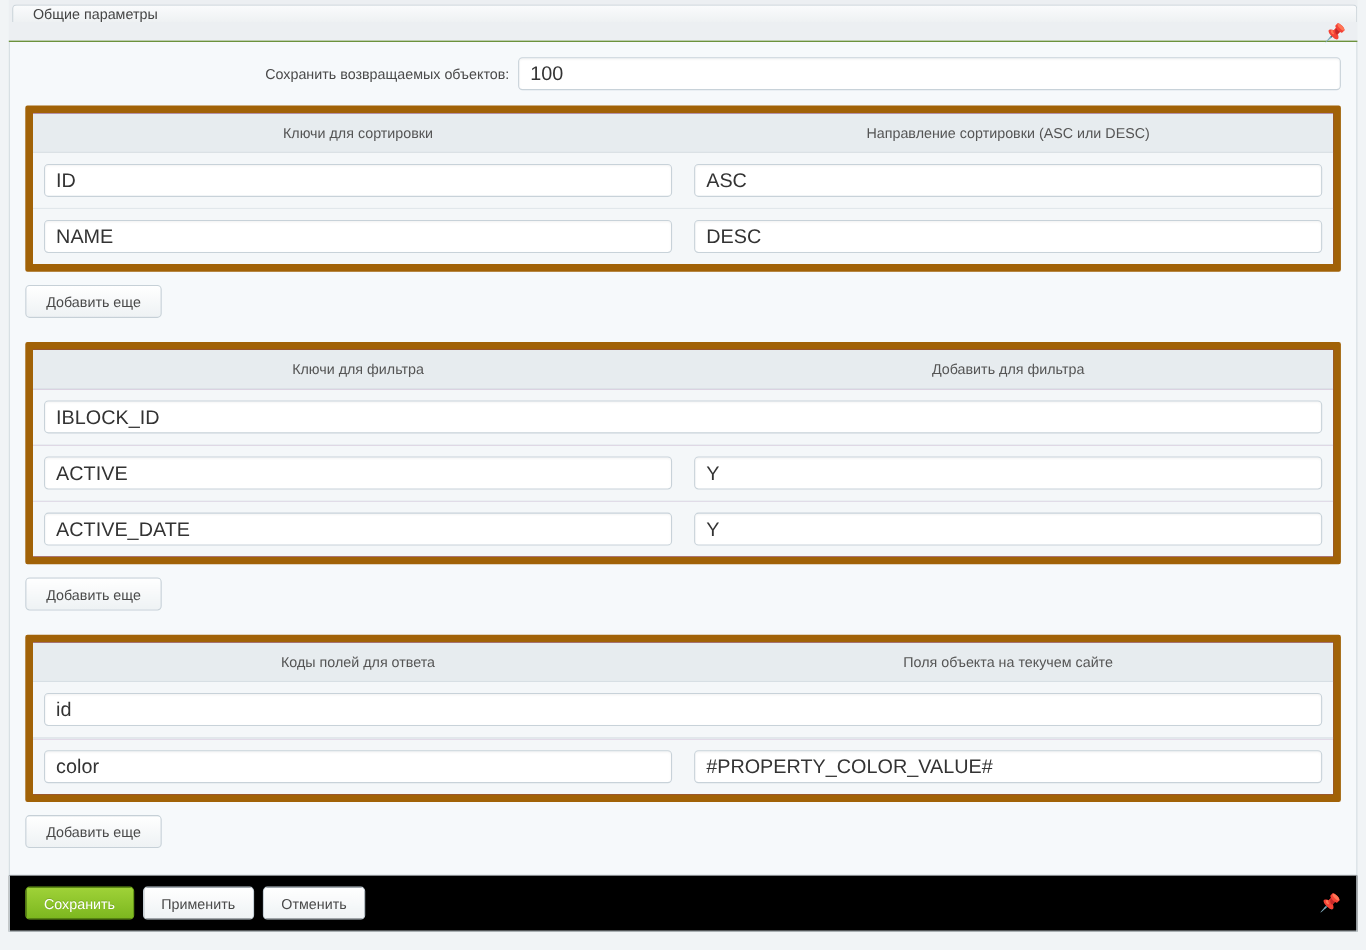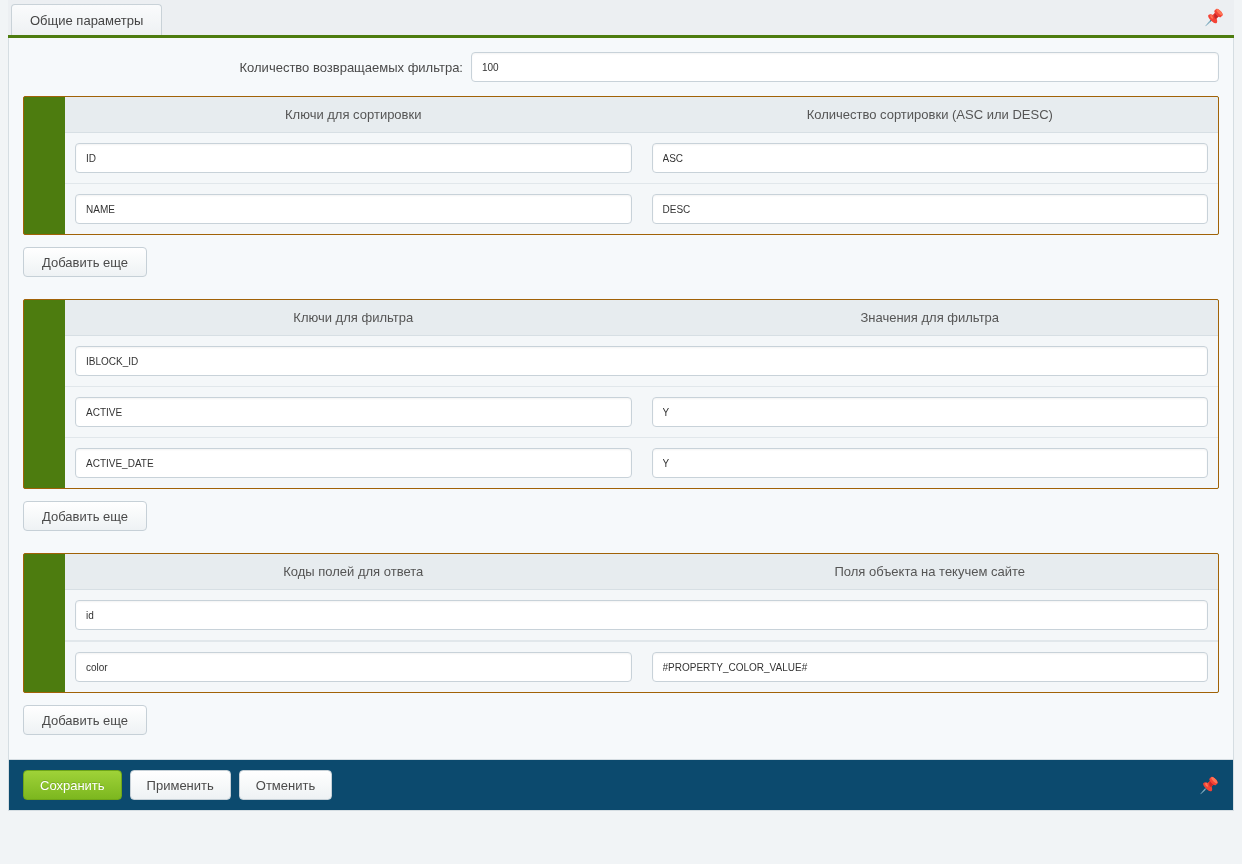--- a/index.html
+++ b/index.html
@@ -11,24 +11,25 @@
     color: #333;
   }
   .page {
     padding: 0 8px 12px 8px;
   }
 
   
   .tab-bar {
     display: flex;
     align-items: stretch;
-    border-bottom: 3px solid #4d7c0f;
+    border-bottom: 1px solid #4d7c0f;
     background: #eceff2;
     height: 38px;
     position: relative;
+    flex-direction: column;
   }
   .tab {
     padding: 0 18px;
     display: flex;
     align-items: center;
     background: linear-gradient(#fafbfc, #eef1f3);
     border: 1px solid #c9d2d8;
     border-bottom: none;
     border-top-left-radius: 4px;
     border-top-right-radius: 4px;
@@ -71,34 +72,33 @@
   .label-row input {
     flex: 1;
   }
 
   input.text-field {
     width: 100%;
     height: 30px;
     border: 1px solid #c8d2d9;
     border-radius: 4px;
     padding: 0 10px;
-    font-size: 10px;
+    font-size: 18px;
     color: #333;
     background: #fff;
     box-shadow: inset 0 1px 2px rgba(0,0,0,0.05);
   }
 
   
   .param-table {
-    border: 1px solid #a16207;
+    border: 7px solid #a16207;
     border-radius: 2px;
-    background: #4d7c0f;
+    background: #701a75;
     margin-bottom: 12px;
     overflow: hidden;
-    padding-left: 41px;
   }
   .param-header {
     display: flex;
     background: #e7ecef;
     border-bottom: 1px solid #d7dfe4;
   }
   .param-header .cell {
     flex: 1;
     padding: 10px 12px;
     color: #555;
@@ -127,21 +127,21 @@
     font-size: 13px;
     cursor: pointer;
     margin-bottom: 22px;
   }
 
   
   .footer-bar {
     display: flex;
     align-items: center;
     gap: 8px;
-    background: #0c4a6e;
+    background: #000000;
     border: 1px solid #d5dde2;
     border-top: none;
     padding: 10px 14px;
     position: relative;
   }
   .btn {
     height: 30px;
     padding: 0 16px;
     border-radius: 4px;
     font-size: 13px;
@@ -171,46 +171,46 @@
 
   <div class="tab-bar">
     <div class="tab">Общие параметры</div>
     <span class="pin-icon">📌</span>
   </div>
 
   <div class="panel">
 
     
     <div class="label-row">
-      <div class="label">Количество возвращаемых фильтра:</div>
+      <div class="label">Сохранить возвращаемых объектов:</div>
       <input class="text-field" type="text" value="100" style="">
     </div>
 
     
     <div class="param-table">
       <div class="param-header">
         <div class="cell">Ключи для сортировки</div>
-        <div class="cell">Количество сортировки (ASC или DESC)</div>
+        <div class="cell">Направление сортировки (ASC или DESC)</div>
       </div>
       <div class="param-row">
         <div class="cell"><input class="text-field" type="text" value="ID" style=""></div>
         <div class="cell"><input class="text-field" type="text" value="ASC" style=""></div>
       </div>
       <div class="param-row">
         <div class="cell"><input class="text-field" type="text" value="NAME" style=""></div>
         <div class="cell"><input class="text-field" type="text" value="DESC" style=""></div>
       </div>
     </div>
     <button class="add-btn">Добавить еще</button>
 
     
     <div class="param-table">
       <div class="param-header">
         <div class="cell">Ключи для фильтра</div>
-        <div class="cell">Значения для фильтра</div>
+        <div class="cell">Добавить для фильтра</div>
       </div>
       <div class="param-row">
         <div class="cell"><input class="text-field" type="text" value="IBLOCK_ID" style=""></div>
       </div>
       <div class="param-row">
         <div class="cell"><input class="text-field" type="text" value="ACTIVE" style=""></div>
         <div class="cell"><input class="text-field" type="text" value="Y" style=""></div>
       </div>
       <div class="param-row">
         <div class="cell"><input class="text-field" type="text" value="ACTIVE_DATE" style=""></div>

